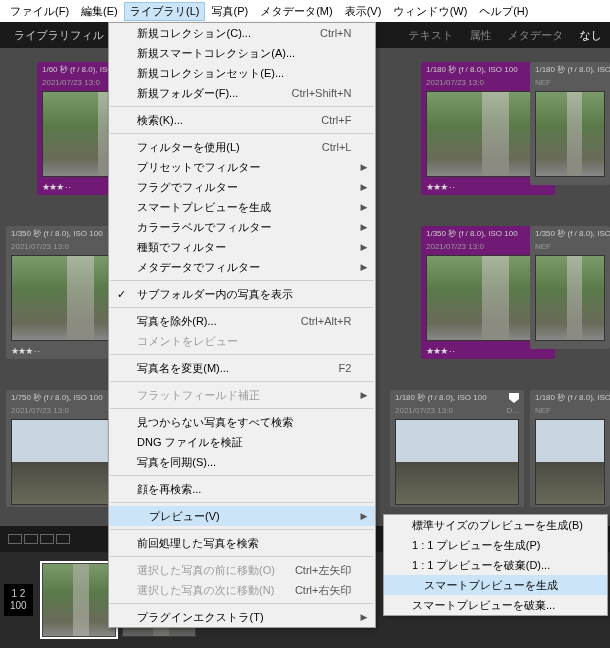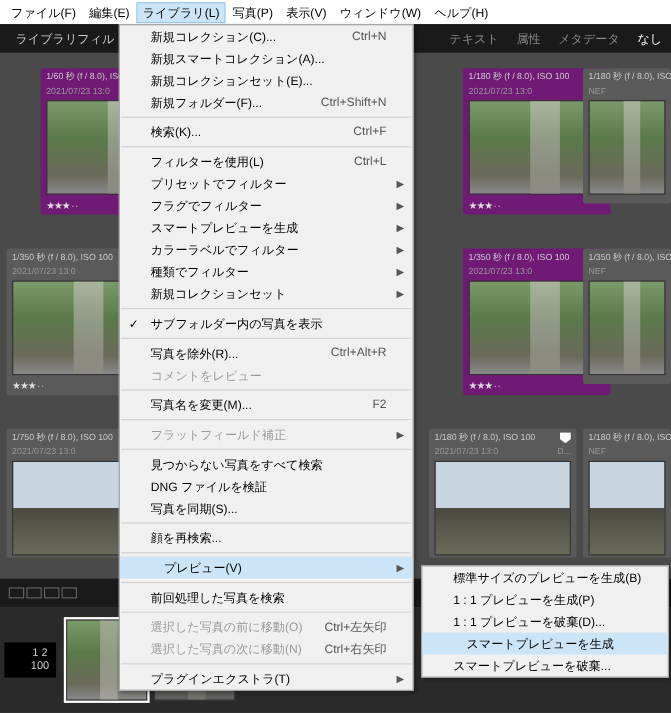--- a/index.html
+++ b/index.html
@@ -45,35 +45,36 @@
 
 .submenu { left: 383px; top: 514px; min-width: 200px; }
 
 
 .filmstrip-bar { position: absolute; left:0; right:0; bottom: 96px; height: 26px; background: #1a1a1a; display:flex; align-items:center; color:#888; font-size:11px; padding:0 8px; }
 .fs-icons { display:flex; gap:2px; }
 .fs-icon { width:14px; height:10px; border:1px solid #666; }
 .fs-label { margin-left: auto; margin-right: 60px; }
 .filmstrip { position:absolute; left:0; right:0; bottom:0; height:96px; background:#2a2a2a; display:flex; align-items:center; padding:4px; }
 .fs-counter { background:#000; color:#ccc; font-size:10px; padding:4px 6px; margin-right:6px; text-align:center; }
-.fs-counter div { line-height:1.2;margin-left:18px; }
+.fs-counter div { line-height:1.2; }
 .fs-thumb { width:74px; height:74px; background: linear-gradient(to bottom, #7a9a6a 0%, #5a7a4a 40%, #6a6a5a 80%, #888 100%); margin:0 3px; border:1px solid #444; position:relative;}
 .fs-thumb::before { content:""; position:absolute; left:42%; top:0; bottom:0; width:22%; background: rgba(180,180,170,0.6);}
 .fs-thumb.sel { outline: 2px solid #fff; }
 
 
 </style>
 </head>
 <body>
 
 <div class="menubar">
   <div class="menubar-item">ファイル(F)</div>
   <div class="menubar-item">編集(E)</div>
   <div class="menubar-item active">ライブラリ(L)</div>
   <div class="menubar-item">写真(P)</div>
+  <div class="menubar-item">メタデータ(M)</div>
   <div class="menubar-item">表示(V)</div>
   <div class="menubar-item">ウィンドウ(W)</div>
   <div class="menubar-item">ヘルプ(H)</div>
 </div>
 
 <div class="toolbar">
   <div class="toolbar-left">ライブラリフィル</div>
   <div class="toolbar-right">
     <div class="toolbar-tab">テキスト</div>
     <div class="toolbar-tab">属性</div>
@@ -258,21 +259,21 @@
     </div>
     <div class="menu-item">
       <span>カラーラベルでフィルター</span>
       <span class="menu-arrow">▶</span>
     </div>
     <div class="menu-item">
       <span>種類でフィルター</span>
       <span class="menu-arrow">▶</span>
     </div>
     <div class="menu-item">
-      <span>新規コレクションセット</span>
+      <span>メタデータでフィルター</span>
       <span class="menu-arrow">▶</span>
     </div>
     <div class="menu-sep"></div>
     <div class="menu-item">
       <span class="menu-check">✓</span>
       <span>サブフォルダー内の写真を表示</span>
     </div>
     <div class="menu-sep"></div>
     <div class="menu-item">
       <span>写真を除外(R)...</span>

